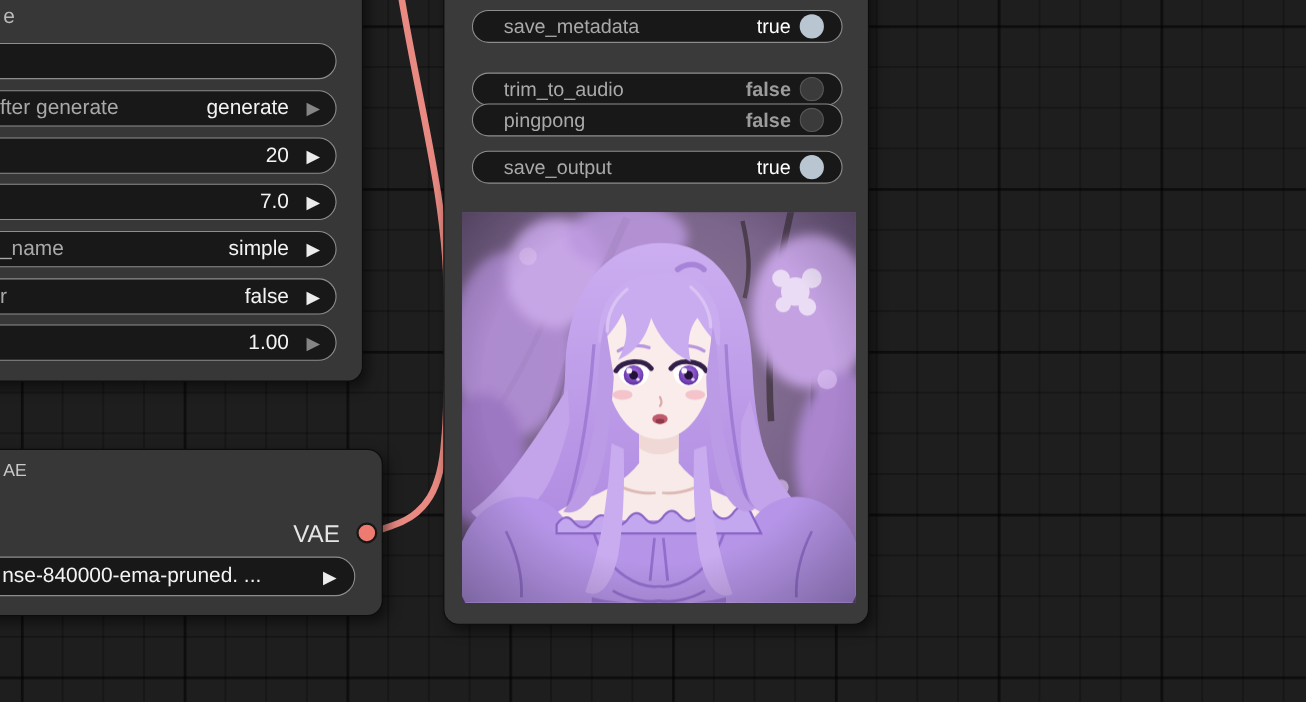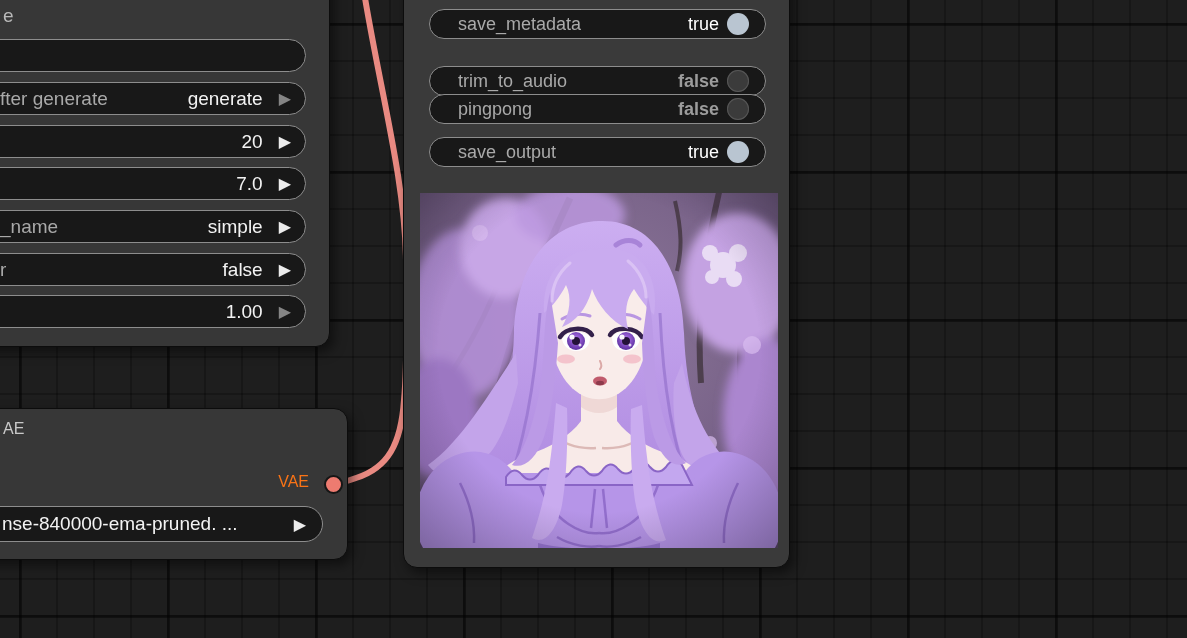--- a/index.html
+++ b/index.html
@@ -43,21 +43,21 @@
   #saver .val{font-weight:normal;color:#fff;}
   #saver .val.off{font-weight:bold;color:#9c9c9c;}
   .knob{width:22px;height:22px;border-radius:50%;flex:0 0 auto;margin:0 16px 0 8px;}
   .knob.on{background:#b9c5d1;}
   .knob.off{background:#3b3b3b;box-shadow:inset 0 0 0 1px #565656;}
   #preview{position:absolute;left:16px;top:234px;width:358px;height:355px;background:#6f5e7d;}
   #preview svg{display:block;}
   
   #vae{left:-40px;top:408px;width:388px;height:152px;}
   #vae .title{position:absolute;left:42px;top:11px;font-size:16px;color:#c9c9c9;}
-  #vae .outlabel{position:absolute;right:38px;top:64px;font-size:16px;color:#f97316;}
+  #vae .outlabel{position:absolute;right:38px;top:64px;font-size:22px;color:#e5e5e5;}
   #vae .socket{
     position:absolute;left:363px;top:66px;width:15px;height:15px;border-radius:50%;
     background:#ed7b70;border:2.5px solid #161616;box-sizing:content-box;
   }
   #vae .pill{left:8px;width:354px;height:36px;font-size:19px;}
   #vae .pill .vname{color:#f3f3f3;padding-left:32px;}
   #vae .arrow{font-size:16px;margin:0 16px 0 18px;}
 </style>
 </head>
 <body>

